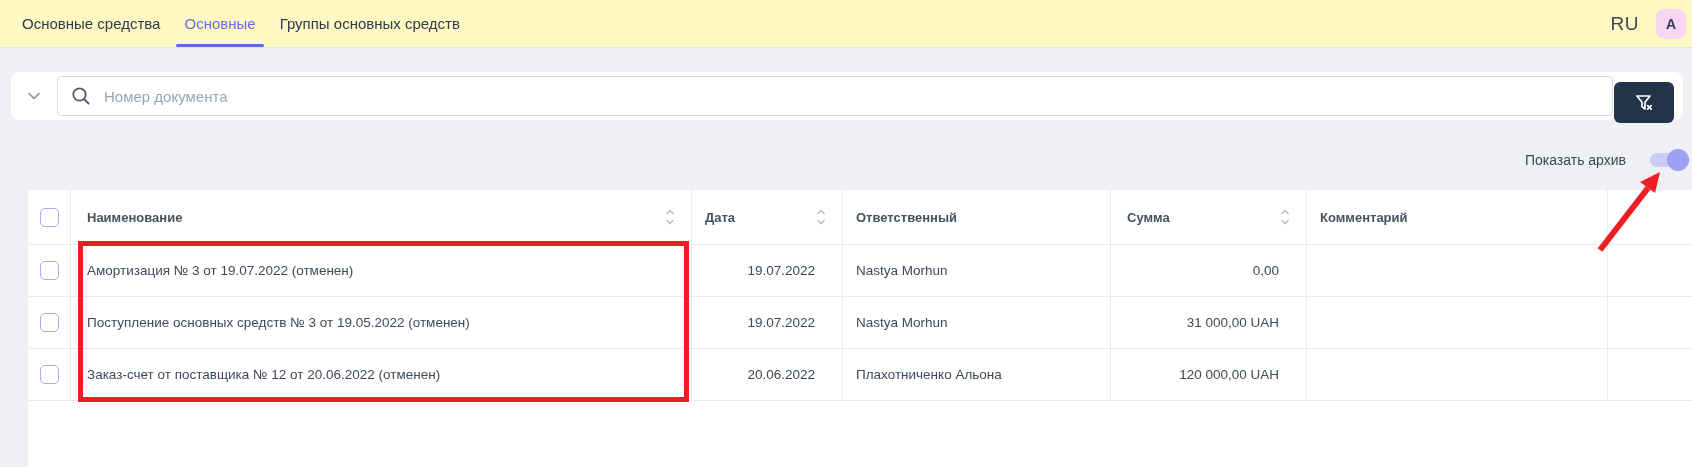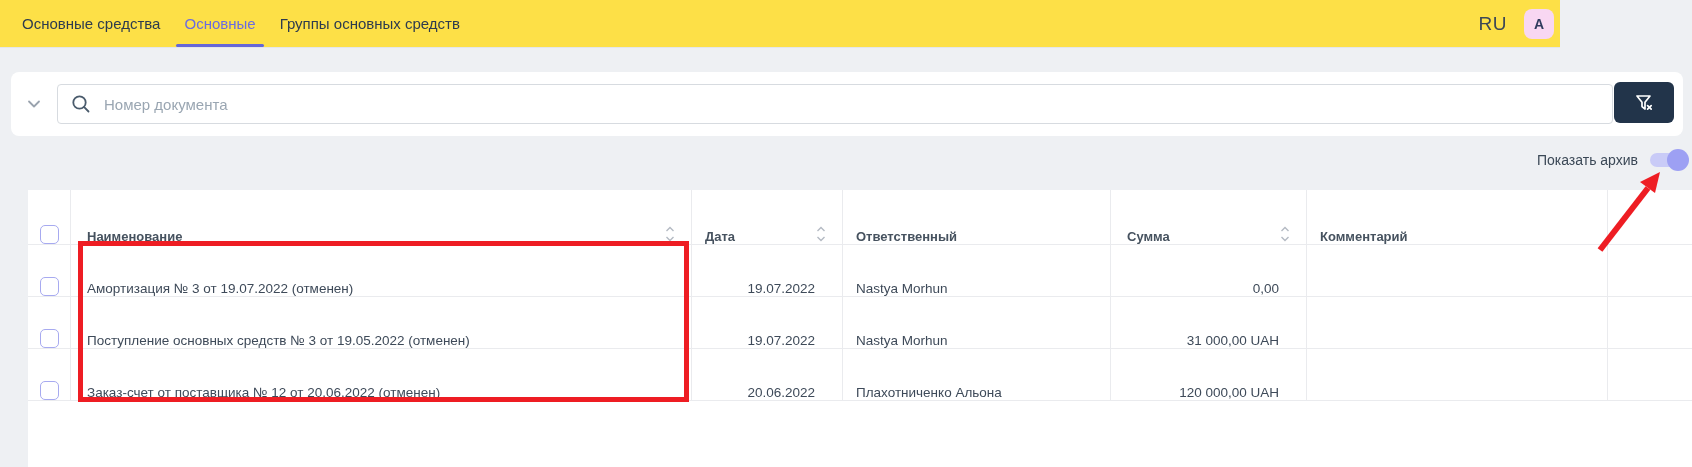--- a/index.html
+++ b/index.html
@@ -7,22 +7,22 @@
   body {
     position: relative;
     font-family: "Liberation Sans", sans-serif;
     background: #eef0f3;
     overflow: hidden;
     color: #3e4a59;
   }
 
   
   .topbar {
-    position: absolute; left:0; top:0; width:1560px; height:48px;
-    background:#fde047; border-bottom:1px solid #e4e6e9;
+    position: absolute; left:0; top:0; width:1692px; height:48px;
+    background:#fef9c3; border-bottom:1px solid #e4e6e9;
     display:flex; align-items:center; justify-content:space-between;
     padding:0 4px 0 10px;
   }
   .tabs { display:flex; height:48px; }
   .tab {
     display:flex; align-items:center; padding:0 12px; height:48px;
     font-size:15px; color:#2d3b4e; cursor:pointer; position:relative; white-space:nowrap;
   }
   .tab.active { color:#6a6be2; }
   .tab.active::after {
@@ -32,21 +32,21 @@
   .topbar-right { display:flex; align-items:center; gap:17px; padding-right:2px; }
   .lang { font-size:19px; color:#3d4856; letter-spacing:.5px; cursor:pointer; }
   .avatar {
     width:30px; height:30px; border-radius:8px; background:#f8d7f2;
     display:flex; align-items:center; justify-content:center;
     font-size:14px; font-weight:bold; color:#2f3b5e; cursor:pointer;
   }
 
   
   .filter-card {
-    position:absolute; left:11px; top:72px; width:1672px; height:64px;
+    position:absolute; left:11px; top:72px; width:1672px; height:48px;
     background:#fff; border-radius:8px;
     display:flex; align-items:center;
   }
   .collapse-btn {
     width:46px; height:100%; display:flex; align-items:center; justify-content:center;
     cursor:pointer; flex:0 0 auto;
   }
   .search-wrap {
     position:relative; flex:0 0 auto; width:1556px; height:40px;
   }
@@ -59,40 +59,40 @@
   .search-input::placeholder { color:#9aa6b2; }
   .filter-btn {
     position:absolute; right:9px; top:10px; width:60px; height:41px;
     background:#22344a; border:none; border-radius:6px; cursor:pointer;
     display:flex; align-items:center; justify-content:center;
   }
 
   
   .archive-row {
     position:absolute; right:6px; top:148px; height:24px;
-    display:flex; align-items:center; gap:12px;
+    display:flex; align-items:center; gap:24px;
   }
   .archive-label { font-size:14px; color:#3b4856; }
   .toggle { position:relative; width:36px; height:14px; cursor:pointer; }
   .toggle-track { position:absolute; left:0; top:0; width:36px; height:14px; border-radius:7px; background:#c9cbf7; }
   .toggle-knob  { position:absolute; right:-3px; top:-4px; width:22px; height:22px; border-radius:50%; background:#9da0f3; }
 
   
   .table-wrap {
     position:absolute; left:28px; top:190px; width:1664px; height:277px;
     background:#fff;
   }
   .grid {
     display:grid;
     grid-template-columns: 43px 621px 151px 268px 196px 301px 84px;
     grid-template-rows: 55px 52px 52px 52px;
   }
   .cell {
     border-right:1px solid #eaebee; border-bottom:1px solid #eaebee;
-    display:flex; align-items:flex-end; font-size:13.5px; color:#3e4a59;
+    display:flex; align-items:center; font-size:13.5px; color:#3e4a59;
     overflow:hidden; white-space:nowrap;
   }
   .cell.last { border-right:none; }
   .th { font-weight:bold; font-size:13px; color:#46525f; }
   .th.sortable { justify-content:space-between; padding-right:15px; }
   .pl { padding-left:16px; }
   .pl-sm { padding-left:13px; }
   .num { justify-content:flex-end; padding-right:27px; }
   .cb-cell { justify-content:center; }
   .cb {

